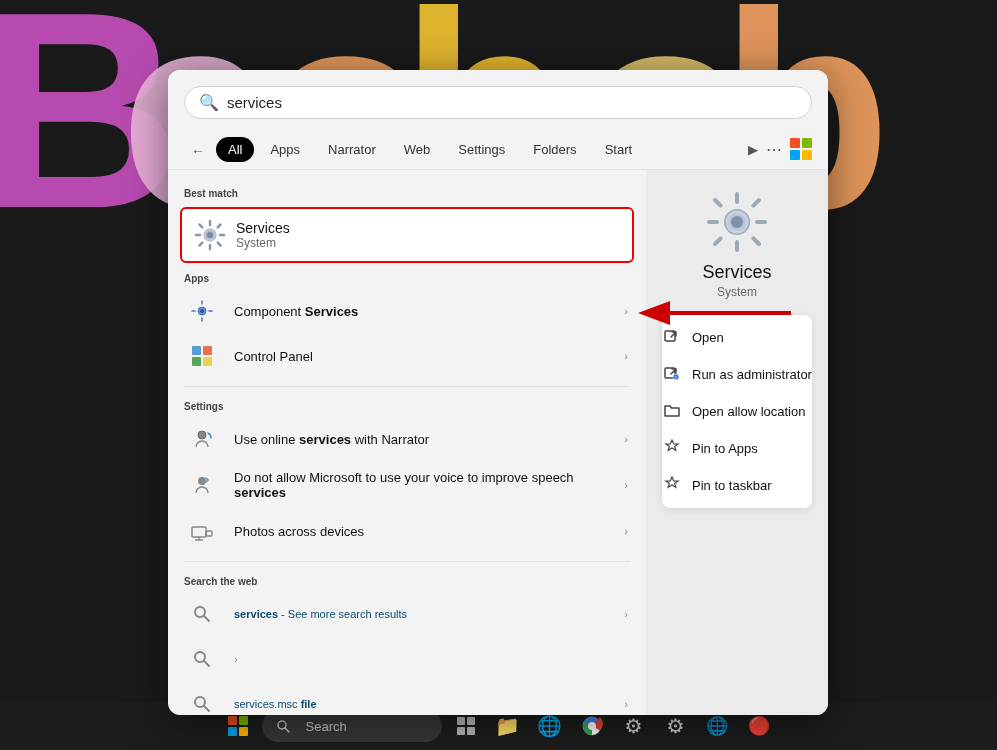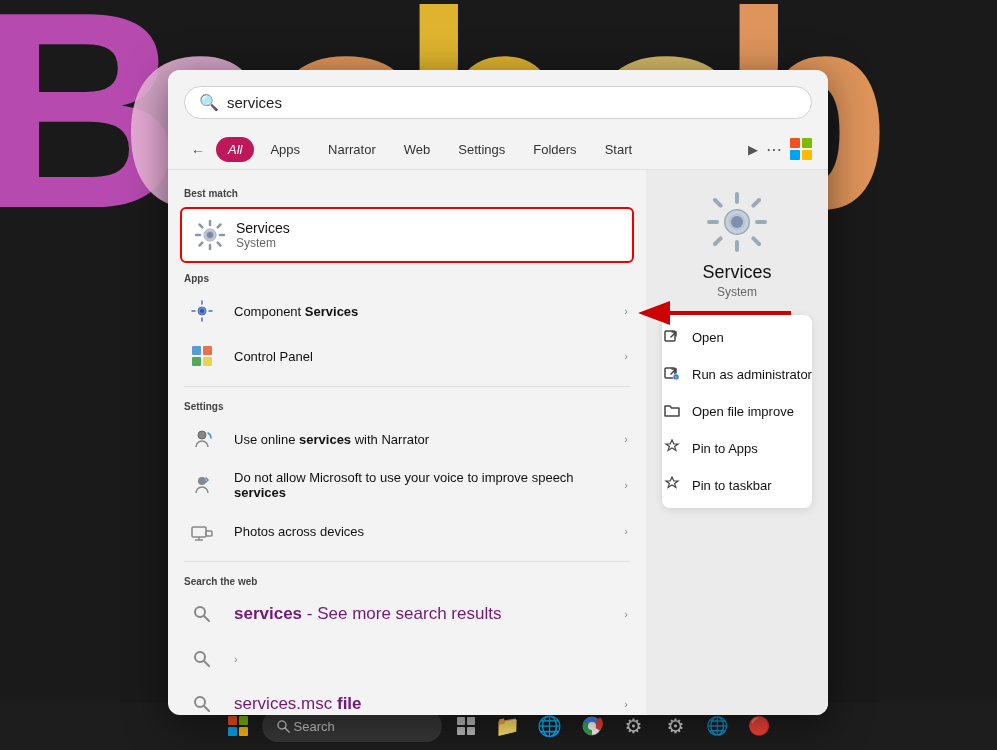--- a/index.html
+++ b/index.html
@@ -58,21 +58,21 @@
       cursor: pointer;
       font-size: 18px;
     }
 
     .taskbar-search {
       display: flex;
       align-items: center;
       background: rgba(255,255,255,0.12);
       border-radius: 20px;
       padding: 4px 14px;
-      gap: 4px;
+      gap: 16px;
       cursor: pointer;
       min-width: 180px;
       height: 32px;
     }
 
     .taskbar-search span {
       color: rgba(255,255,255,0.7);
       font-size: 13px;
     }
 
@@ -145,23 +145,22 @@
     .filter-tab {
       padding: 5px 12px;
       border-radius: 14px;
       font-size: 13px;
       cursor: pointer;
       color: #333;
       white-space: nowrap;
     }
 
     .filter-tab.active {
-      background: #be185d;
+      background: #000000;
       color: white;
-      font-style: italic;
     }
 
     .filter-tabs-more {
       margin-left: auto;
       display: flex;
       align-items: center;
       gap: 8px;
     }
 
     .play-btn {
@@ -281,22 +280,22 @@
       color: #888;
     }
 
     .divider-line {
       height: 1px;
       background: #e0e0e0;
       margin: 8px 16px;
     }
 
     .search-web-item .item-label {
-      font-size: 17px;
-      color: #701a75;
+      font-size: 11px;
+      color: #0c4a6e;
     }
 
     
     .right-panel {
       flex: 1;
       background: #ebebeb;
       padding: 20px 16px;
       display: flex;
       flex-direction: column;
       align-items: center;
@@ -577,21 +576,21 @@
           </span>
           <span>Run as administrator</span>
         </div>
 
         <div class="context-menu-item">
           <span class="ctx-icon">
             <svg width="16" height="16" viewBox="0 0 16 16">
               <path d="M1 4h5l1.5 2H15v8H1z" fill="none" stroke="#444" stroke-width="1.5" stroke-linejoin="round"></path>
             </svg>
           </span>
-          <span>Open file improve</span>
+          <span>Open allow location</span>
         </div>
 
         <div class="context-menu-item">
           <span class="ctx-icon">
             <svg width="16" height="16" viewBox="0 0 16 16">
               <path d="M8 1l1.8 4h4.2l-3.4 2.4 1.3 4L8 9l-3.9 2.4 1.3-4L2 5h4.2z" fill="none" stroke="#444" stroke-width="1.2"></path>
             </svg>
           </span>
           <span>Pin to Apps</span>
         </div>

